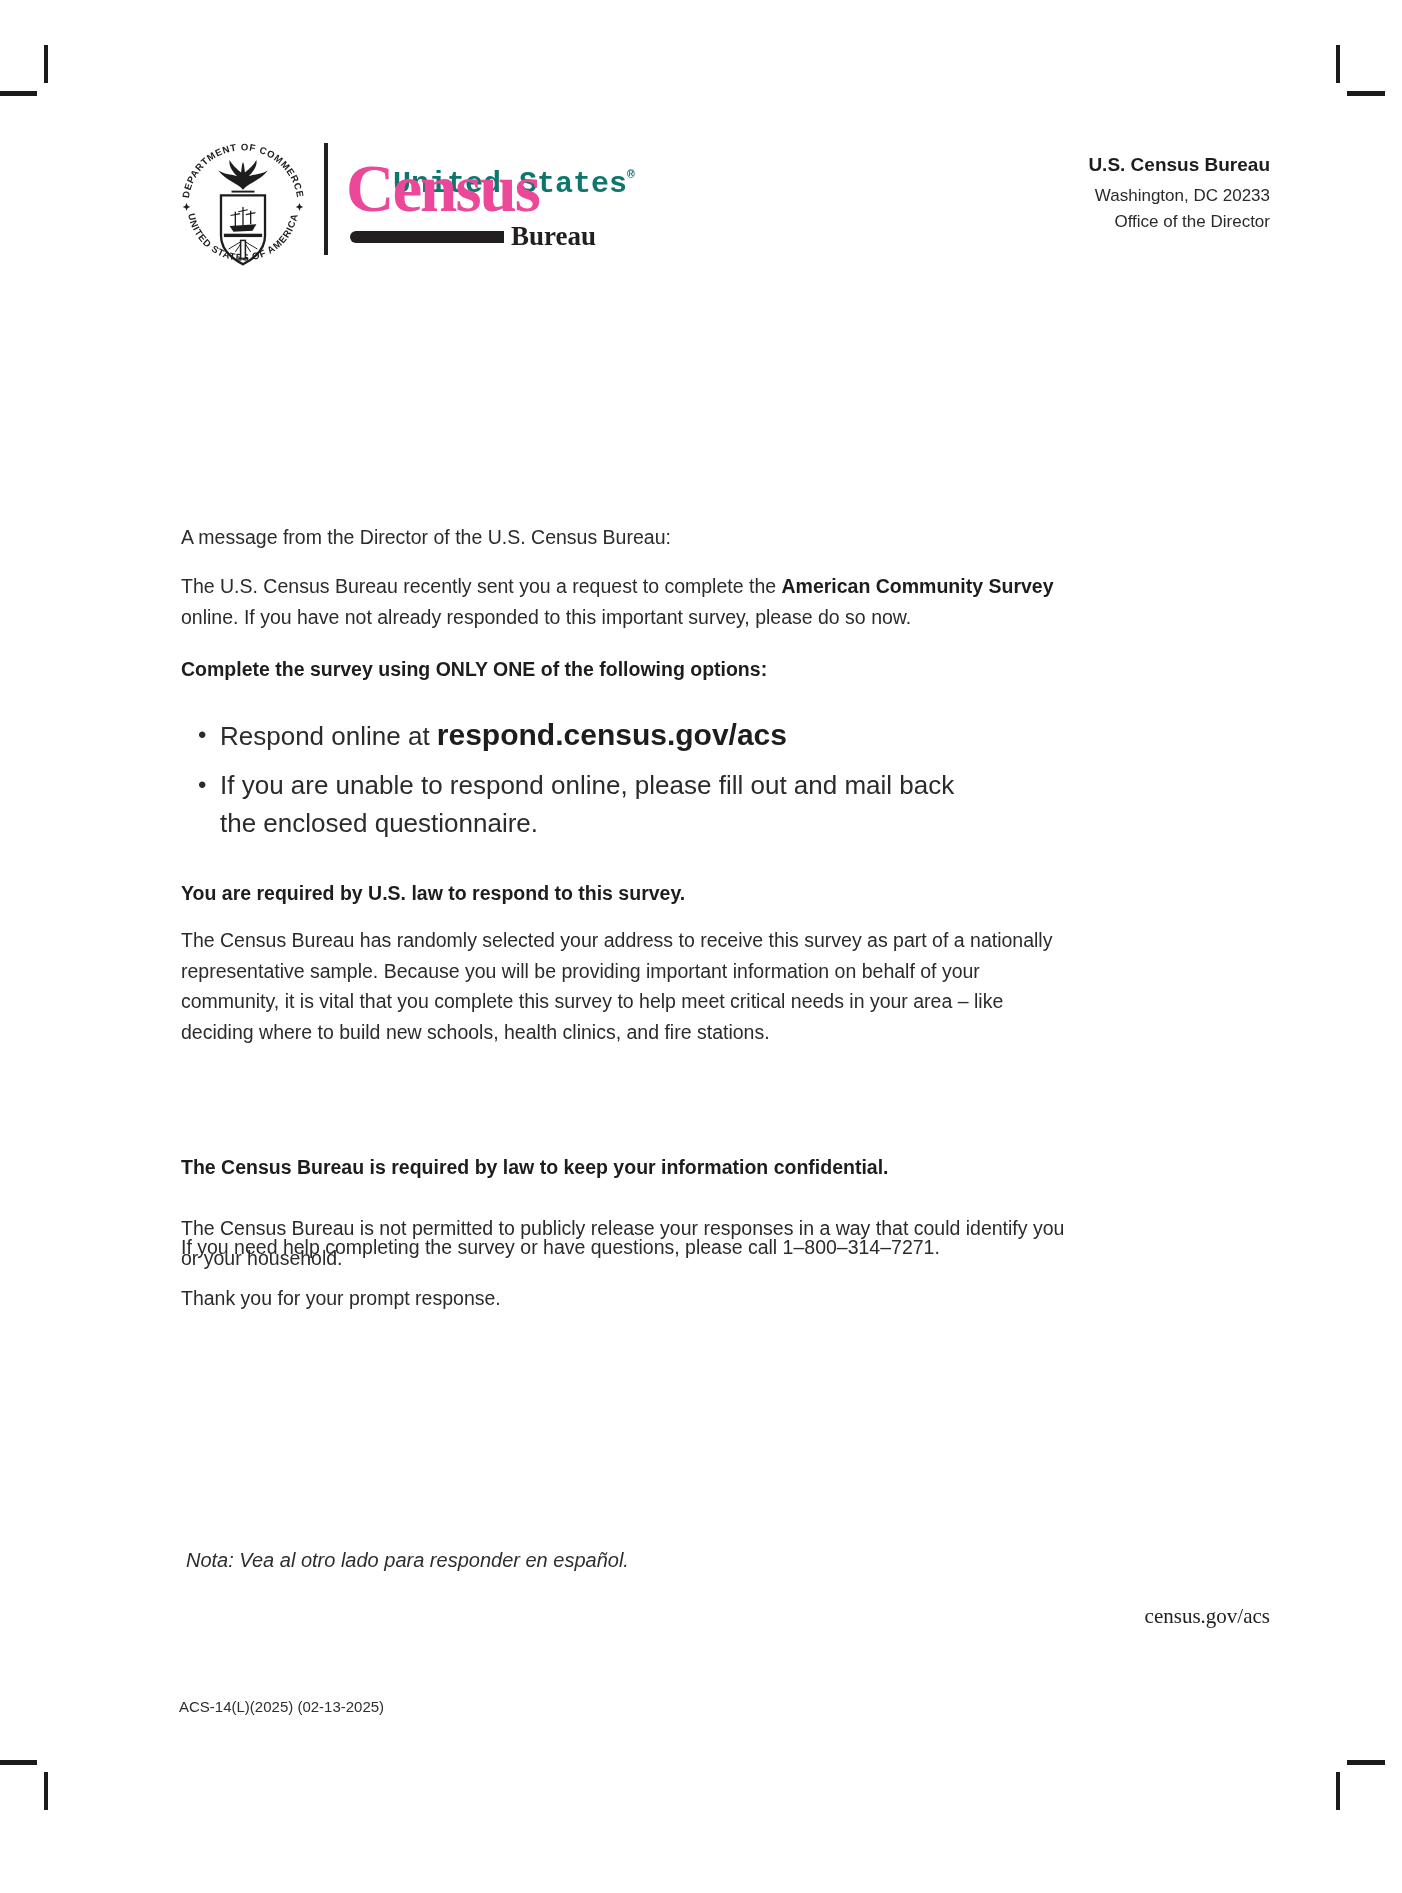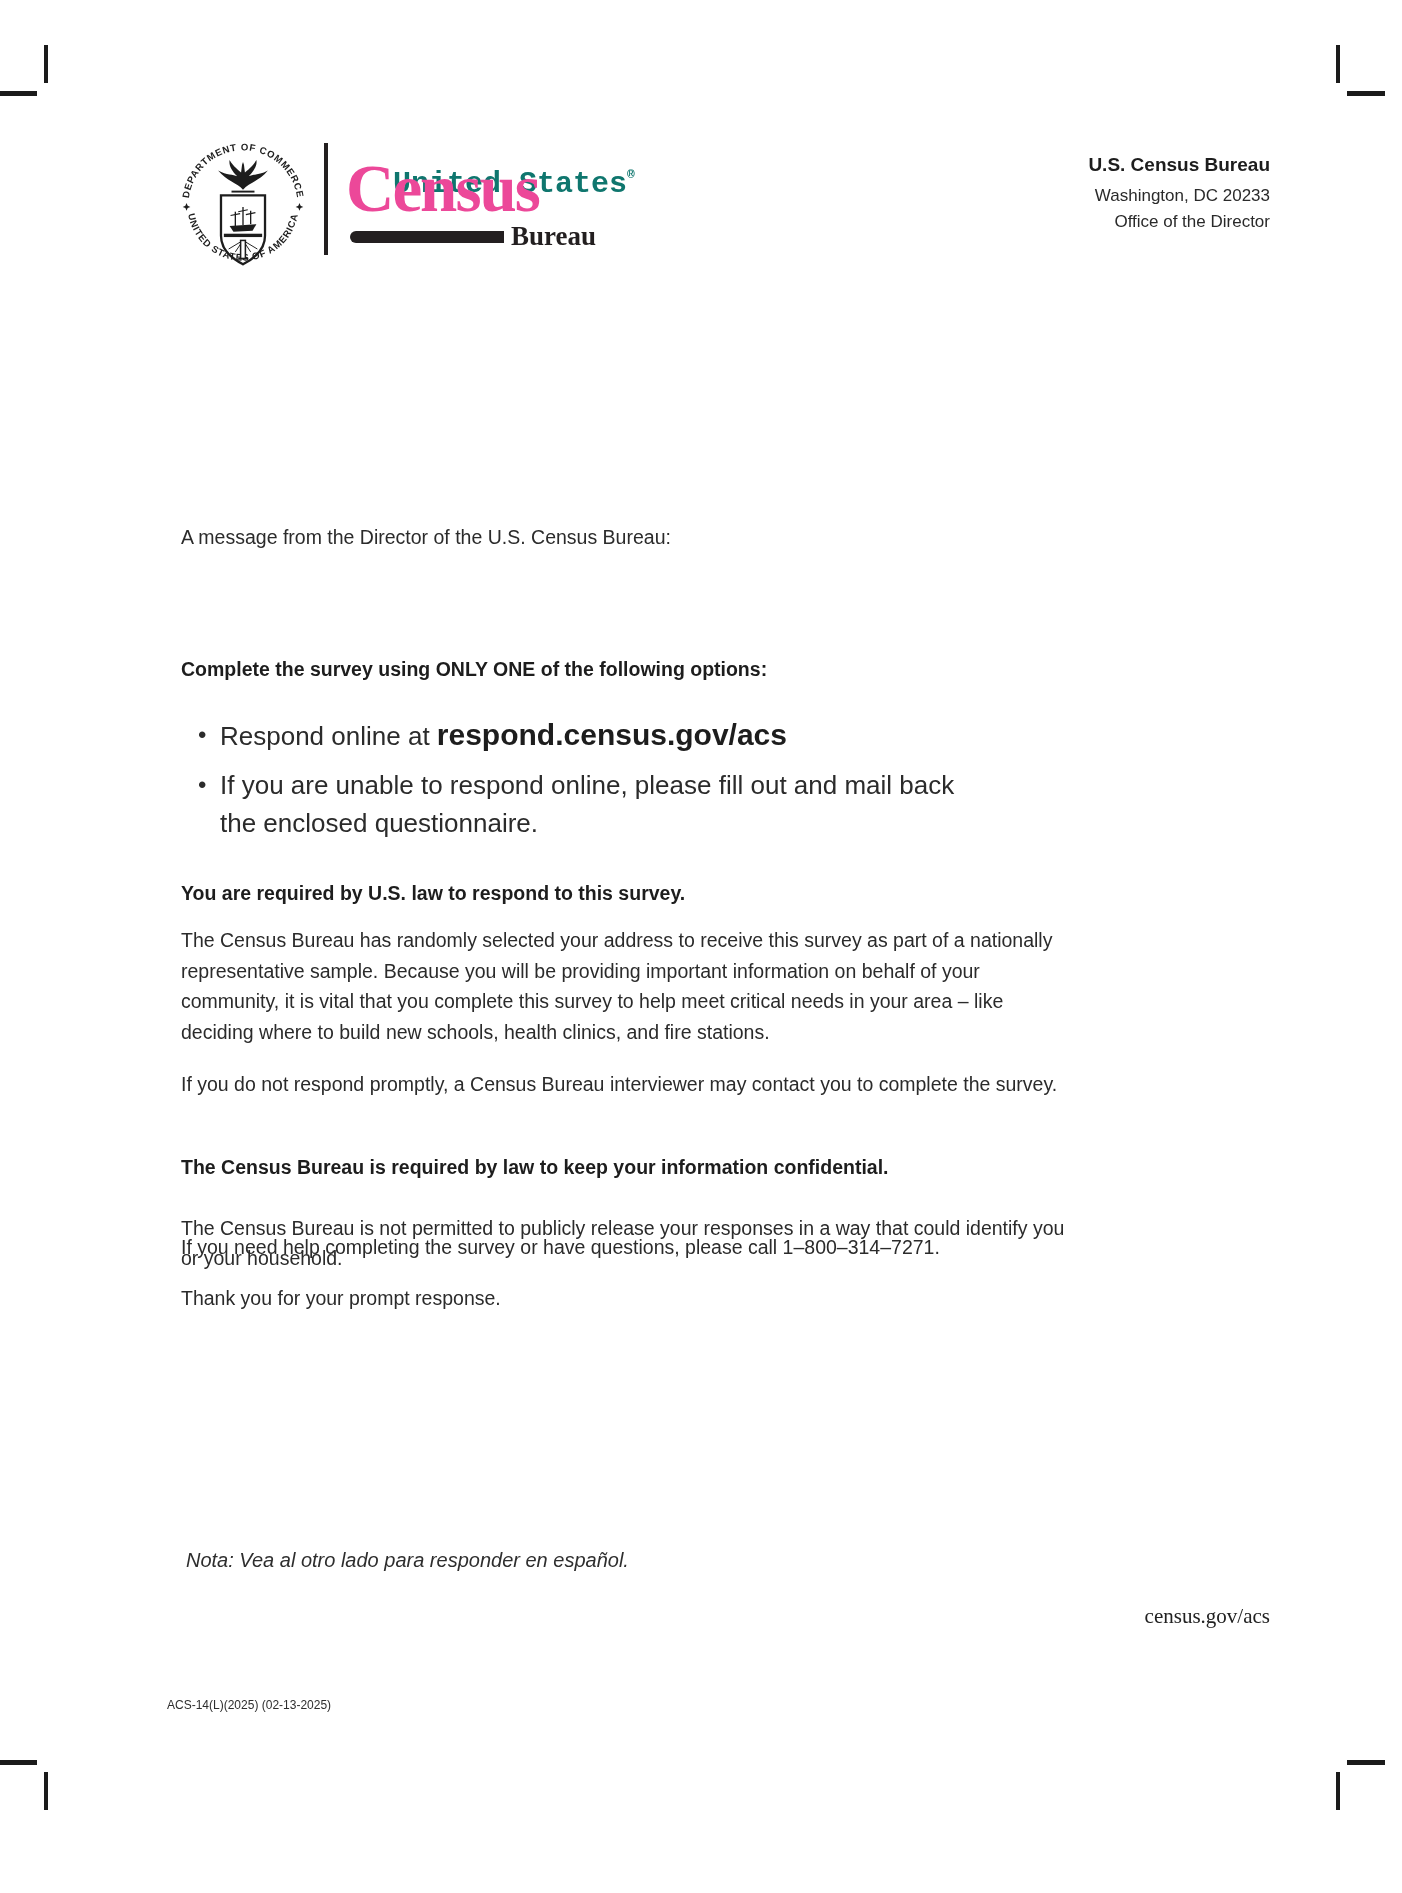--- a/index.html
+++ b/index.html
@@ -32,21 +32,21 @@
   .b   { font-weight:bold; color:#1d1d1d; }
   .hd  { font-weight:bold; color:#1d1d1d; white-space:pre-line; }
 
   .bullet-row { position:absolute; left:198px; width:1075px; font-size:26px; line-height:38px; color:#2b2b2b; display:flex; }
   .bullet-dot { width:22px; flex:0 0 22px; font-size:24px; }
   .bullet-text { white-space:pre-line; }
   .url-b { font-weight:bold; font-size:30px; color:#1d1d1d; }
 
   .nota { position:absolute; left:186px; top:1549px; font-size:20px; font-style:italic; color:#2e2e2e; }
 
-  .foot-left  { position:absolute; left:167px;  top:1698px; font-size:12px; color:#2e2e2e; }
+  .foot-left  { position:absolute; left:179px;  top:1698px; font-size:15px; color:#2e2e2e; }
   .foot-right { position:absolute; right:132px; top:1604px; font-size:21px; font-family:"Liberation Serif", serif; color:#222; }
 </style>
 </head>
 <body>
 
 <div class="page">
 
   <div class="crop" style="left:44px;top:45px;width:4px;height:38px;"></div>
   <div class="crop" style="left:0;top:91px;width:37px;height:5px;"></div>
   <div class="crop" style="left:1336px;top:45px;width:4px;height:38px;"></div>
@@ -106,20 +106,22 @@
   <div class="wm-sub">Bureau</div>
 
   <div class="addr">
     <div class="addr-line1">U.S. Census Bureau</div>
     <div class="addr-line">Washington, DC 20233</div>
     <div class="addr-line">Office of the Director</div>
   </div>
 
   <div class="blk" style="top:522px;">A message from the Director of the U.S. Census Bureau:</div>
 
+  <div class="blk" style="top:571px;"><span>The U.S. Census Bureau recently sent you a request to complete the </span><span class="b">American Community Survey</span><span>
+online. If you have not already responded to this important survey, please do so now.</span></div>
 
   <div class="blk hd" style="top:654px;">Complete the survey using ONLY ONE of the following options:</div>
 
   <div class="bullet-row" style="top:716px;">
     <span class="bullet-dot">•</span>
     <span class="bullet-text"><span>Respond online at </span><span class="url-b">respond.census.gov/acs</span></span>
   </div>
 
   <div class="bullet-row" style="top:766px;">
     <span class="bullet-dot">•</span>
@@ -127,21 +129,20 @@
 the enclosed questionnaire.</span>
   </div>
 
   <div class="blk hd" style="top:878px;">You are required by U.S. law to respond to this survey.</div>
 
   <div class="blk" style="top:925px;">The Census Bureau has randomly selected your address to receive this survey as part of a nationally
 representative sample. Because you will be providing important information on behalf of your
 community, it is vital that you complete this survey to help meet critical needs in your area – like
 deciding where to build new schools, health clinics, and fire stations.</div>
 
-  <div class="blk" style="top:1069px;">If you do not respond promptly, a Census Bureau interviewer may contact you to complete the survey.</div>
 
   <div class="blk" style="top:1121px;">
     <span class="hd">The Census Bureau is required by law to keep your information confidential.</span>
 
     <span>The Census Bureau is not permitted to publicly release your responses in a way that could identify you
 or your household.</span>
   </div>
 
   <div class="blk" style="top:1232px;">If you need help completing the survey or have questions, please call 1–800–314–7271.</div>
 

